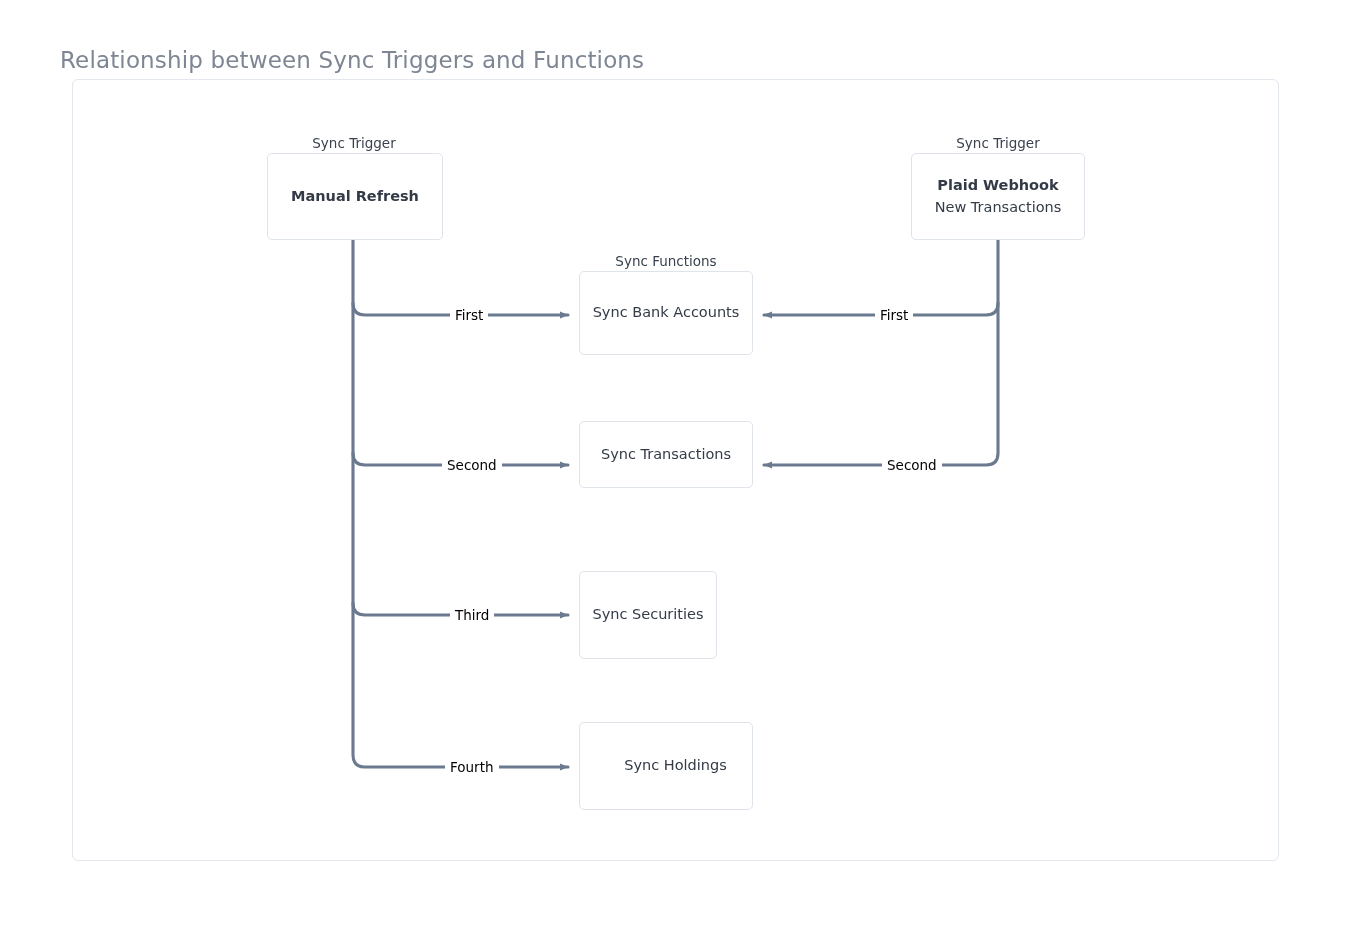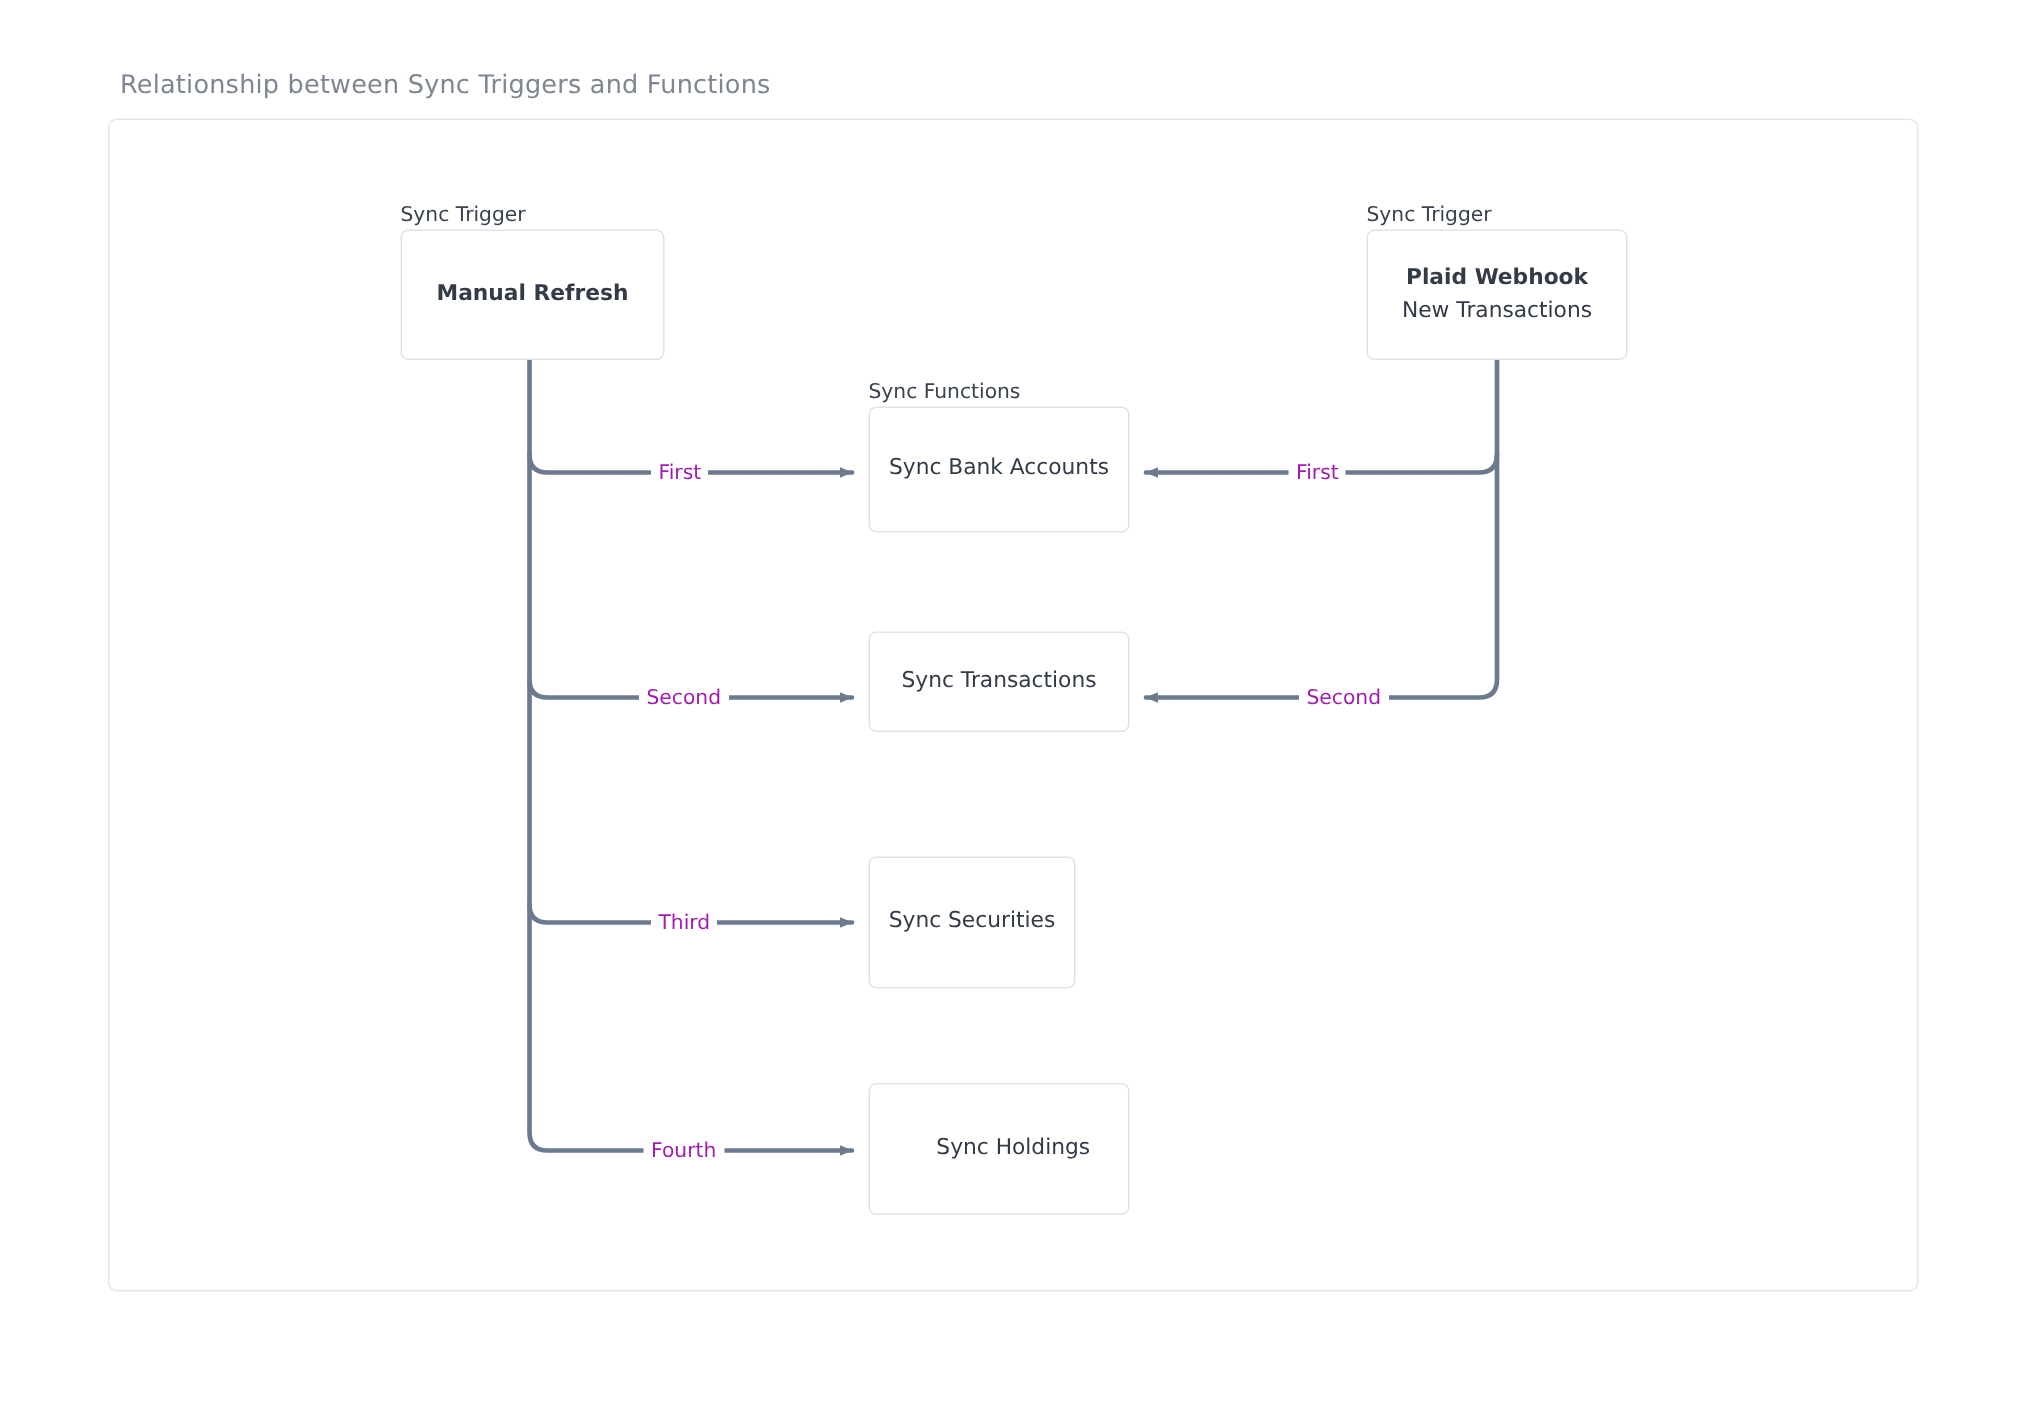--- a/index.html
+++ b/index.html
@@ -9,23 +9,23 @@
   }
   body {
     width: 1358px;
     height: 942px;
     font-family: "DejaVu Sans", "Liberation Sans", sans-serif;
     overflow: hidden;
     position: relative;
   }
   #page-title {
     position: absolute;
-    left: 80px;
+    left: 60px;
     top: 47px;
-    font-size: 17px;
+    font-size: 23px;
     font-weight: 400;
     color: #7e8694;
     letter-spacing: 0.15px;
     white-space: nowrap;
   }
   #diagram-frame {
     position: absolute;
     left: 72px;
     top: 79px;
     width: 1207px;
@@ -65,31 +65,32 @@
     font-weight: 400;
   }
   .node .plain {
     font-weight: 400;
   }
   .group-label {
     position: absolute;
     font-size: 13.5px;
     color: #3a424f;
     font-weight: 400;
-    text-align: left;
+    text-align: center;
     white-space: nowrap;
   }
   .edge-label {
     position: absolute;
     font-size: 13.5px;
-    color: #a21caf;
+    color: #000000;
     background: #ffffff;
     padding: 0 5px;
     white-space: nowrap;
     text-align: center;
+    margin-left: 16px;
   }
 </style>
 </head>
 <body>
 
 <div id="page-title">Relationship between Sync Triggers and Functions</div>
 
 <div id="diagram-frame"></div>
 
 <svg id="diagram-canvas" viewBox="0 0 1358 942" xmlns="http://www.w3.org/2000/svg">

